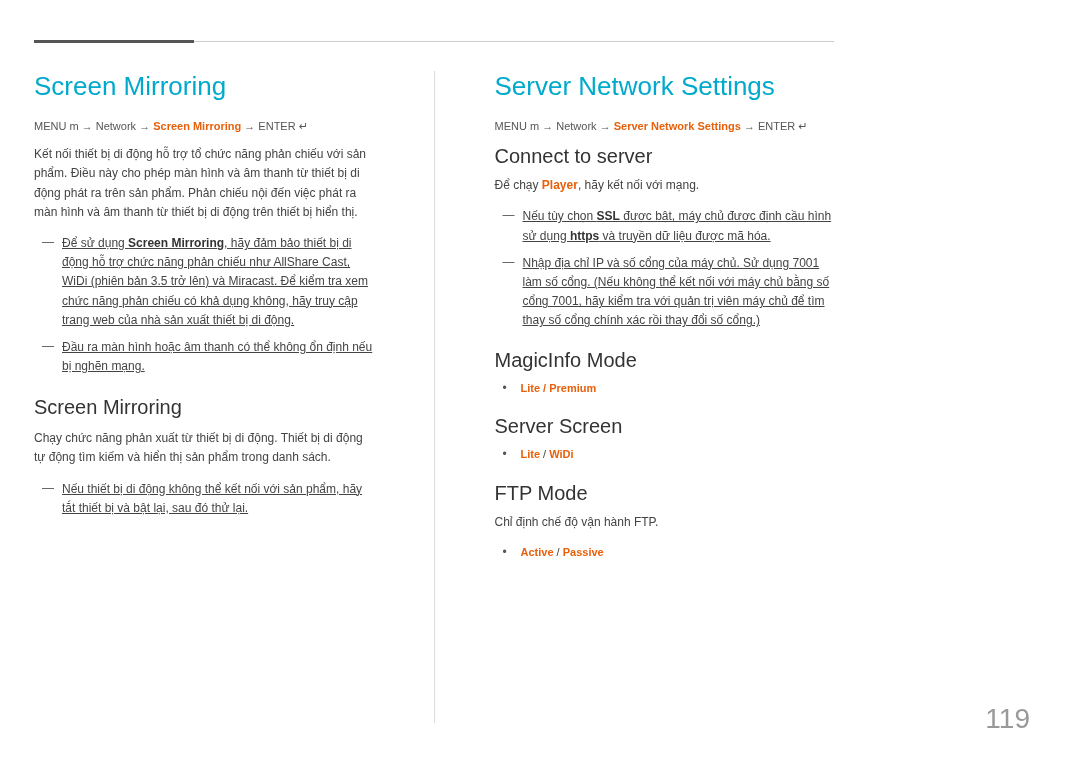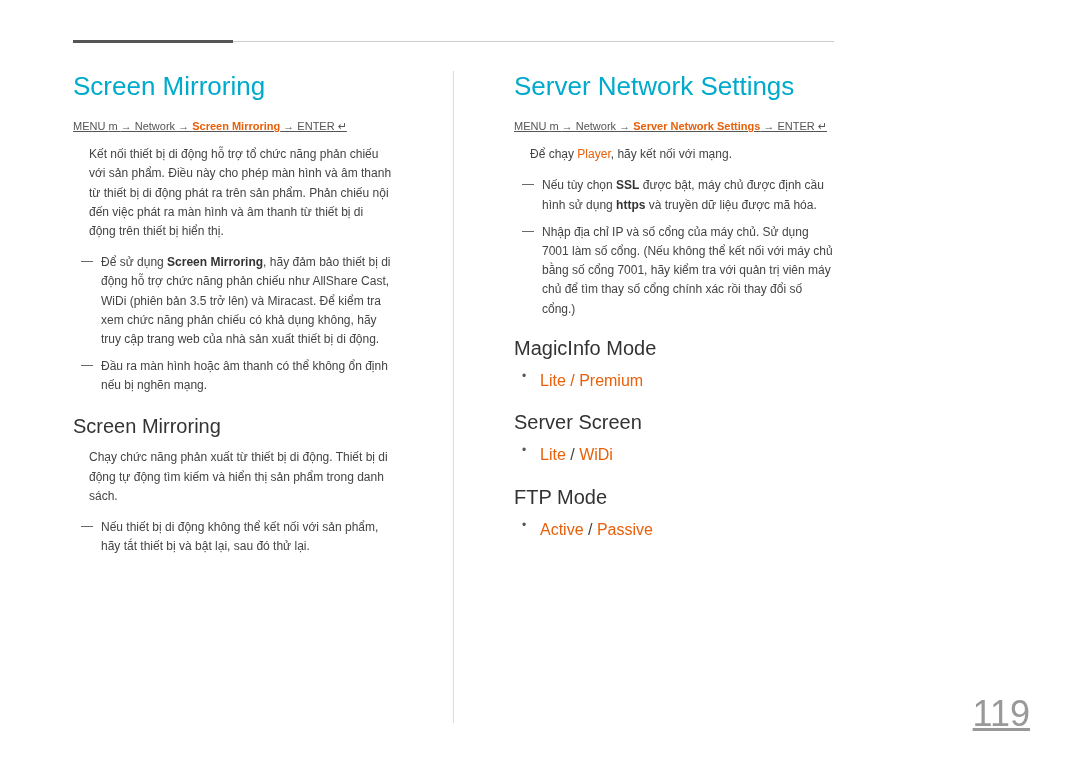--- a/index.html
+++ b/index.html
@@ -10,21 +10,21 @@
       color: #333;
       width: 1080px;
       height: 763px;
       overflow: hidden;
       position: relative;
     }
 
     .page-container {
       width: 884px;
       height: 763px;
-      padding: 40px 50px 40px 73px;
+      padding: 40px 50px 40px 34px;
       display: flex;
       flex-direction: column;
       border-radius: 21px;
     }
 
     
     .top-lines {
       display: flex;
       align-items: center;
       margin-bottom: 28px;
@@ -65,54 +65,53 @@
       margin-bottom: 18px;
       line-height: 1.2;
     }
 
     
     .menu-path {
       font-size: 11px;
       color: #555;
       margin-bottom: 12px;
       font-weight: 400;
-      text-decoration: underline;
     }
     .menu-path .highlight {
       color: #e8600a;
       font-weight: 600;
     }
 
     
     .body-text {
       font-size: 12px;
       color: #444;
       line-height: 1.6;
       margin-bottom: 12px;
-      margin-left: 16px;
     }
 
     
     .note-item {
       display: flex;
       align-items: flex-start;
       margin-bottom: 8px;
       padding-left: 8px;
     }
     .note-dash {
       min-width: 16px;
       color: #555;
       font-size: 12px;
       margin-right: 4px;
       margin-top: 1px;
     }
     .note-text {
       font-size: 12px;
       color: #444;
       line-height: 1.6;
+      text-decoration: underline;
     }
     .note-text .bold-highlight {
       font-weight: 700;
       color: #333;
     }
 
     
     .subsection-title {
       font-size: 20px;
       font-weight: 400;
@@ -129,40 +128,39 @@
       padding-left: 8px;
     }
     .bullet-dot {
       min-width: 14px;
       color: #555;
       font-size: 12px;
       margin-right: 4px;
       margin-top: 1px;
     }
     .bullet-text {
-      font-size: 16px;
+      font-size: 11px;
       color: #444;
       line-height: 1.6;
     }
 
     
     .orange-link {
       color: #e8600a;
-      font-weight: 400;
+      font-weight: 700;
     }
 
     
     .page-number {
       position: absolute;
       bottom: 28px;
       right: 50px;
-      font-size: 36px;
+      font-size: 28px;
       color: #999;
       font-weight: 300;
-      text-decoration: underline;
     }
 
     
     .col-divider {
       width: 1px;
       background: #ddd;
       margin: 0;
     }
 
     .right-subsection {
@@ -224,20 +222,21 @@
 
     <div class="right-col">
 
       <h1 class="section-title">Server Network Settings</h1>
 
       <div class="menu-path">
         <span>MENU </span><span>m </span><span>→ Network → </span><span class="highlight">Server Network Settings</span><span> → ENTER ↵</span>
       </div>
 
       <div class="right-subsection">
+        <h2 class="subsection-title">Connect to server</h2>
         <p class="body-text">Để chạy <span class="orange-link">Player</span>, hãy kết nối với mạng.</p>
 
         <div class="note-item">
           <span class="note-dash">—</span>
           <span class="note-text">Nếu tùy chọn <span class="bold-highlight">SSL</span> được bật, máy chủ được định cầu hình sử dụng <span class="bold-highlight">https</span> và truyền dữ liệu được mã hóa.</span>
         </div>
 
         <div class="note-item">
           <span class="note-dash">—</span>
           <span class="note-text">Nhập địa chỉ IP và số cổng của máy chủ. Sử dụng 7001 làm số cổng. (Nếu không thể kết nối với máy chủ bằng số cổng 7001, hãy kiểm tra với quản trị viên máy chủ để tìm thay số cổng chính xác rồi thay đổi số cổng.)</span>
@@ -255,20 +254,21 @@
       <div class="right-subsection">
         <h2 class="subsection-title">Server Screen</h2>
         <div class="bullet-item">
           <span class="bullet-dot">•</span>
           <span class="bullet-text"><span class="orange-link">Lite</span> / <span class="orange-link">WiDi</span></span>
         </div>
       </div>
 
       <div class="right-subsection">
         <h2 class="subsection-title">FTP Mode</h2>
+        <p class="body-text">Chỉ định chế độ vận hành FTP.</p>
         <div class="bullet-item">
           <span class="bullet-dot">•</span>
           <span class="bullet-text"><span class="orange-link">Active</span> / <span class="orange-link">Passive</span></span>
         </div>
       </div>
 
     </div>
   </div>
 </div>
 

